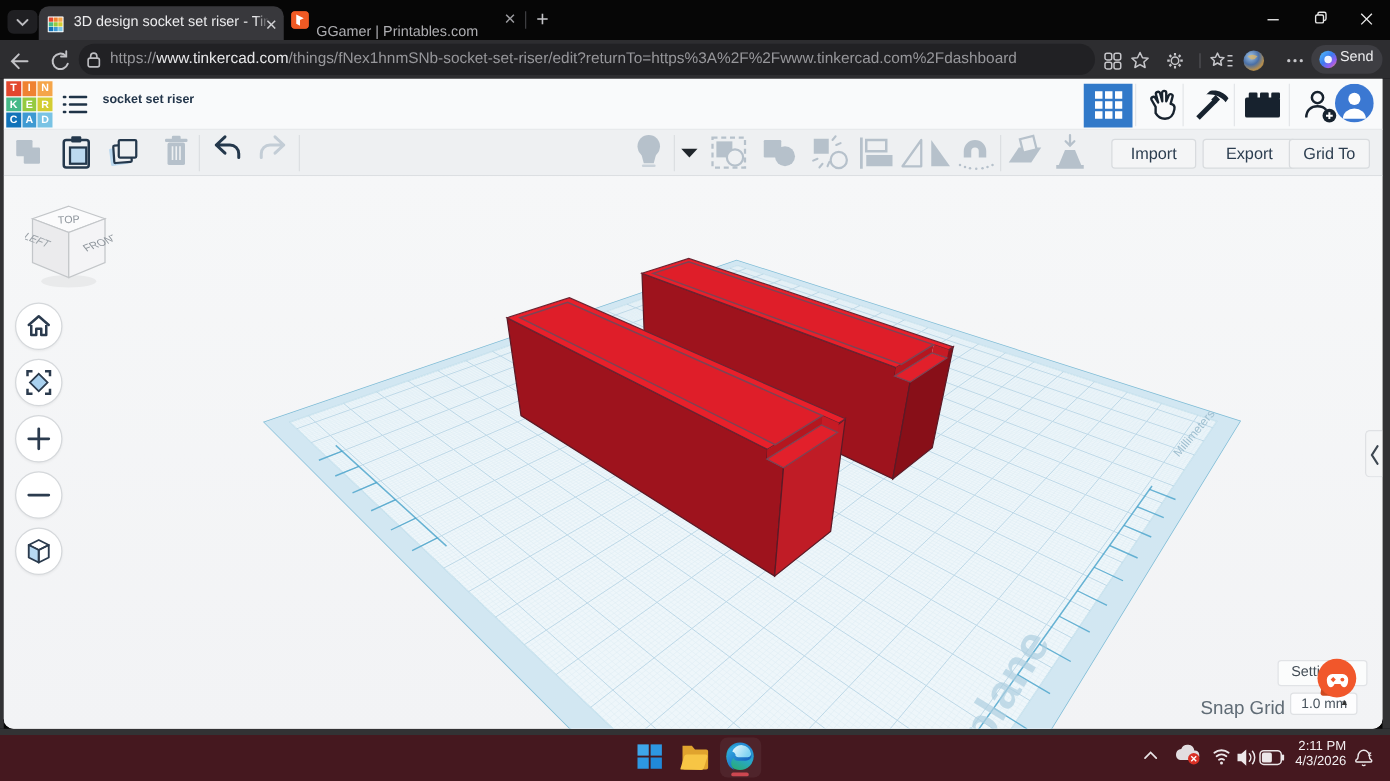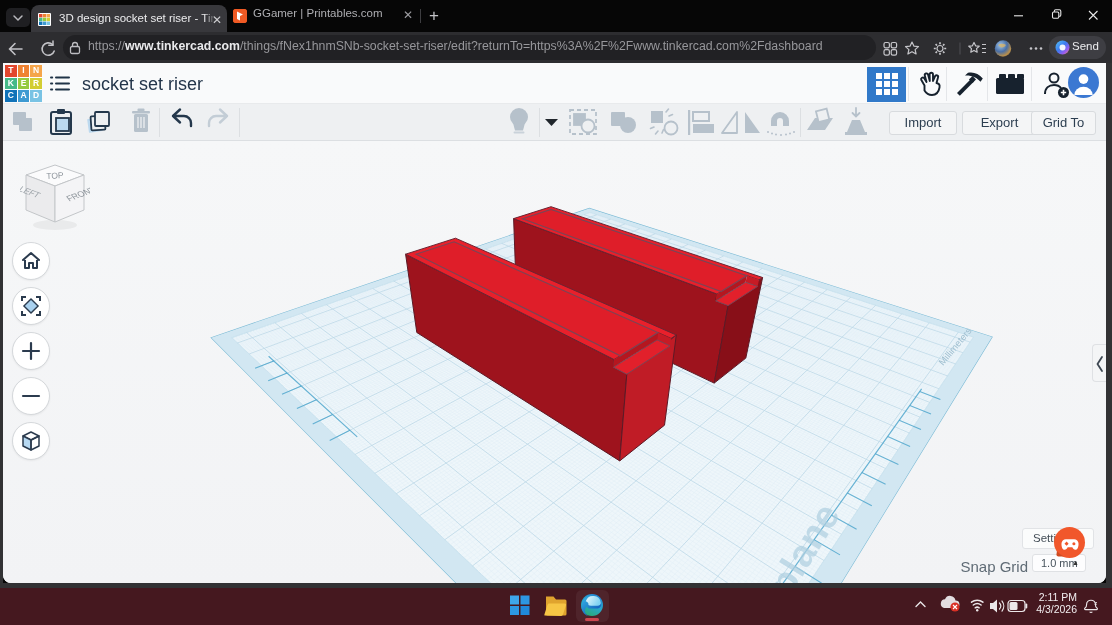--- a/index.html
+++ b/index.html
@@ -3,40 +3,40 @@
 *{margin:0;padding:0;box-sizing:border-box}
 html,body{width:1112px;height:625px;overflow:hidden;background:#060606;font-family:"Liberation Sans",sans-serif;position:relative}
 .abs{position:absolute}
 
 #tabbar{left:0;top:0;width:1112px;height:32px;background:#060606}
 #tsearch{left:6px;top:8px;width:24px;height:19px;background:#1f1f22;border-radius:5px;color:#b9b9bd;text-align:center;line-height:17px;font-size:11px}
 #tab1{left:31px;top:5px;width:196px;height:27px;background:#38383c;border-radius:8px 8px 0 0;color:#ececee;font-size:11.5px}
 #tab1 .ttl{position:absolute;left:28px;top:7px;width:156px;white-space:nowrap;overflow:hidden;-webkit-mask-image:linear-gradient(90deg,#000 93%,transparent)}
 .tx{color:#c9c9cc;font-size:13px;line-height:10px}
 #tab2ico{left:233px;top:9px;width:14px;height:14px;background:#f05a24;border-radius:3px}
-#tab2t{left:253px;top:7px;color:#aeaeb2;font-size:11.5px;white-space:nowrap}
+#tab2t{left:253px;top:20px;color:#aeaeb2;font-size:11.5px;white-space:nowrap}
 #tab2x{left:403px;top:10px;color:#9c9ca0;font-size:12px}
 #tdiv{left:420px;top:9px;width:1px;height:14px;background:#3d3d40}
 #newtab{left:429px;top:8px;color:#c3c3c7;font-size:17px;font-weight:400;line-height:16px}
 
 #addr{left:0;top:32px;width:1112px;height:31px;background:#2d2d30}
 #urlpill{left:63px;top:35px;width:813px;height:25px;background:#212124;border-radius:13px}
 #urltext{left:88px;top:39px;font-size:12.3px;color:#97979b;white-space:nowrap;width:780px;overflow:hidden}
-#urltext b{color:#e9e9eb;font-weight:bold}
+#urltext b{color:#e9e9eb;font-weight:normal}
 #chatpill{left:1049px;top:36px;width:57px;height:23px;background:#3e3e43;border-radius:12px;color:#ececee;font-size:11.5px}
 
 #page{left:3px;top:63px;width:1103px;height:520px;background:#fff;border-radius:0 0 8px 8px;overflow:hidden}
 #rstrip{left:1106px;top:63px;width:6px;height:520px;background:#323234}
 #lstrip{left:0;top:63px;width:3px;height:520px;background:#323234}
 #bstrip{left:0;top:583px;width:1112px;height:5px;background:#323234}
 
 #hdr{left:0;top:0;width:1103px;height:41px;background:#f9fafb;border-bottom:1px solid #e8eaec}
 #logo{left:2px;top:2px;width:37px;height:37px;display:grid;grid-template:repeat(3,1fr)/repeat(3,1fr);gap:1px;background:#fff}
 #logo div{color:#fff;font-size:8.5px;font-weight:bold;text-align:center;line-height:11.5px}
-#ttl{left:79px;top:11px;font-size:18px;font-weight:normal;color:#23354a}
+#ttl{left:79px;top:11px;font-size:10px;font-weight:bold;color:#23354a}
 .hsep{top:4px;width:1px;height:34px;background:#e4e6e9}
 #bluebtn{left:864px;top:4px;width:39px;height:35px;background:#3179c9}
 
 #tbar{left:0;top:41px;width:1103px;height:37px;background:#eef0f2;border-bottom:1px solid #dcdfe2}
 .tsep{top:4px;width:1px;height:29px;background:#dcdfe2;position:absolute}
 .tbtn{top:48px;height:24px;border:1px solid #d8dbde;border-radius:3px;background:#f4f5f6;color:#2c3e50;font-size:13px;text-align:center;line-height:22px;position:absolute}
 
 #vp{left:0;top:78px;width:1103px;height:442px;background:linear-gradient(#f6f7f8,#f2f3f5);overflow:hidden}
 .circ{width:38px;height:38px;border-radius:50%;background:#fff;border:1px solid #d5d8db;box-shadow:0 1px 2px rgba(0,0,0,.06);position:absolute}
 #sidetab{left:1089px;top:203px;width:14px;height:38px;background:#f4f5f6;border:1px solid #dfe1e4;border-right:none;border-radius:4px 0 0 4px;color:#555;font-size:13px;text-align:center;line-height:36px}

